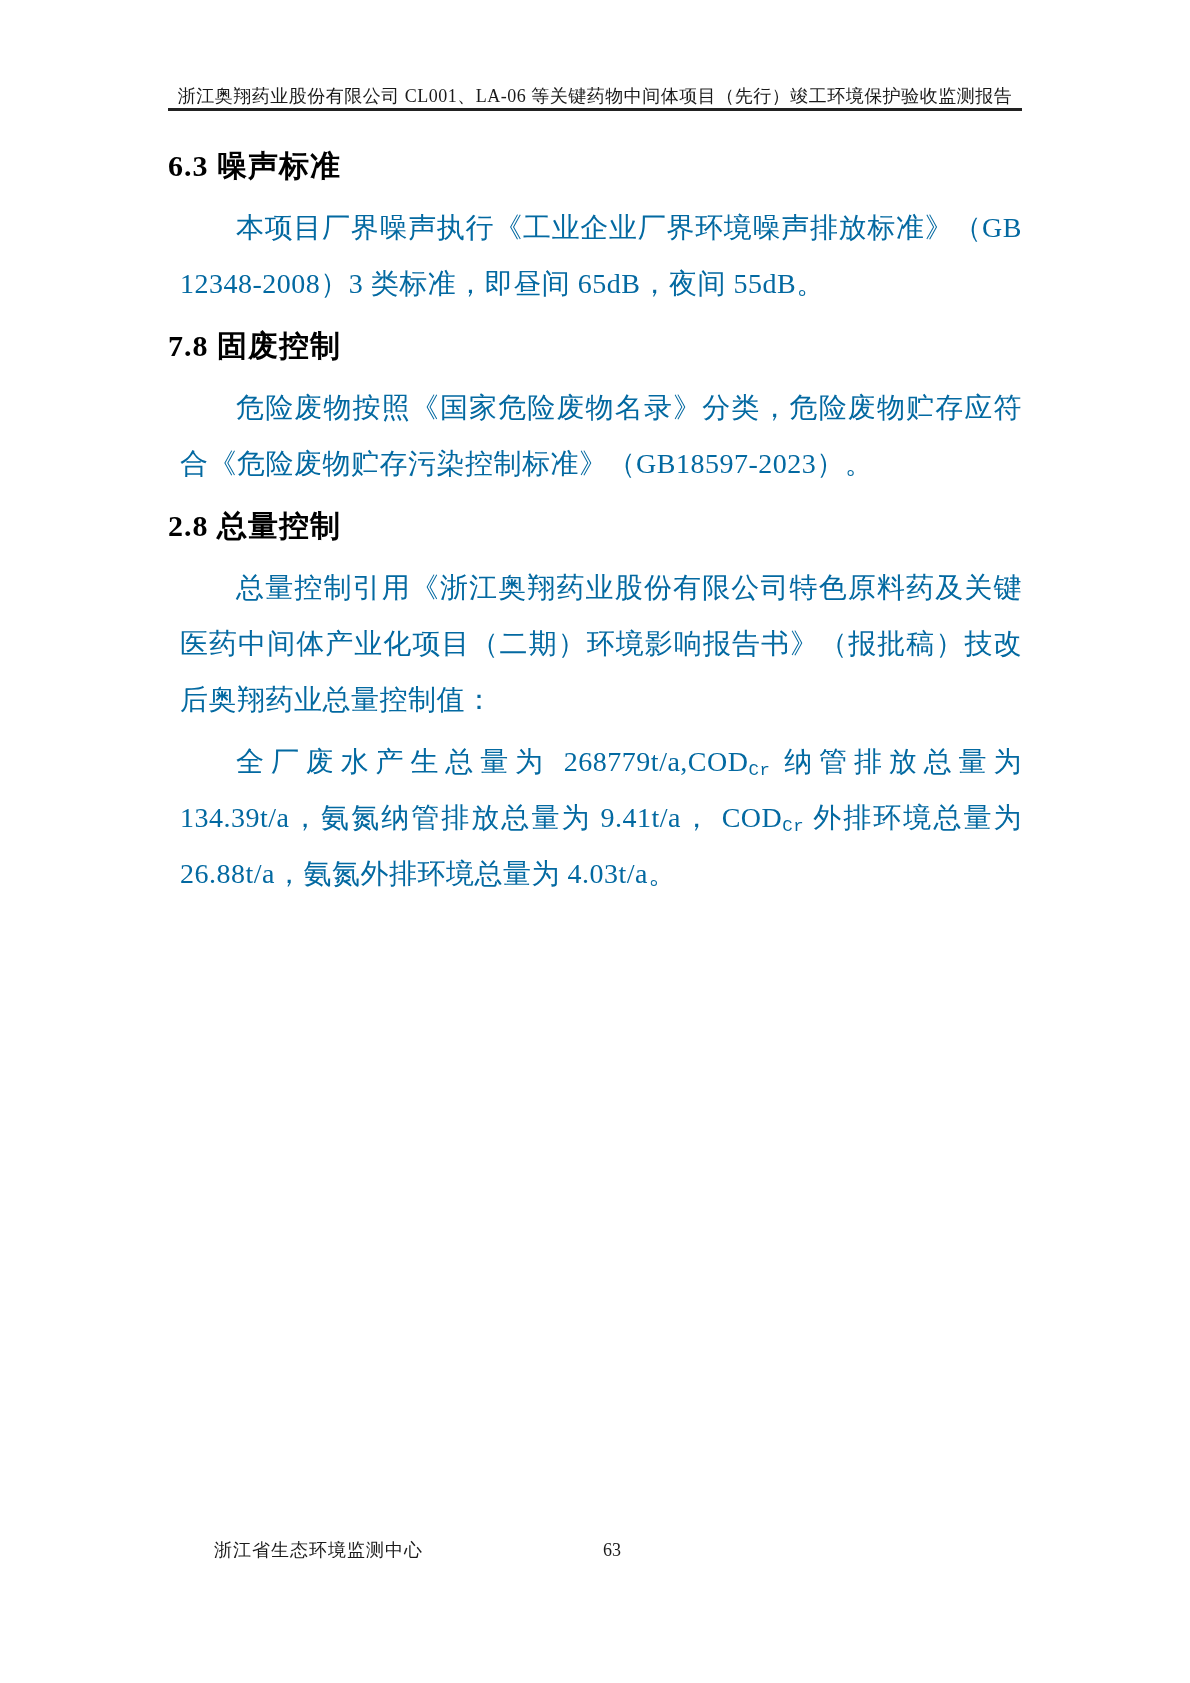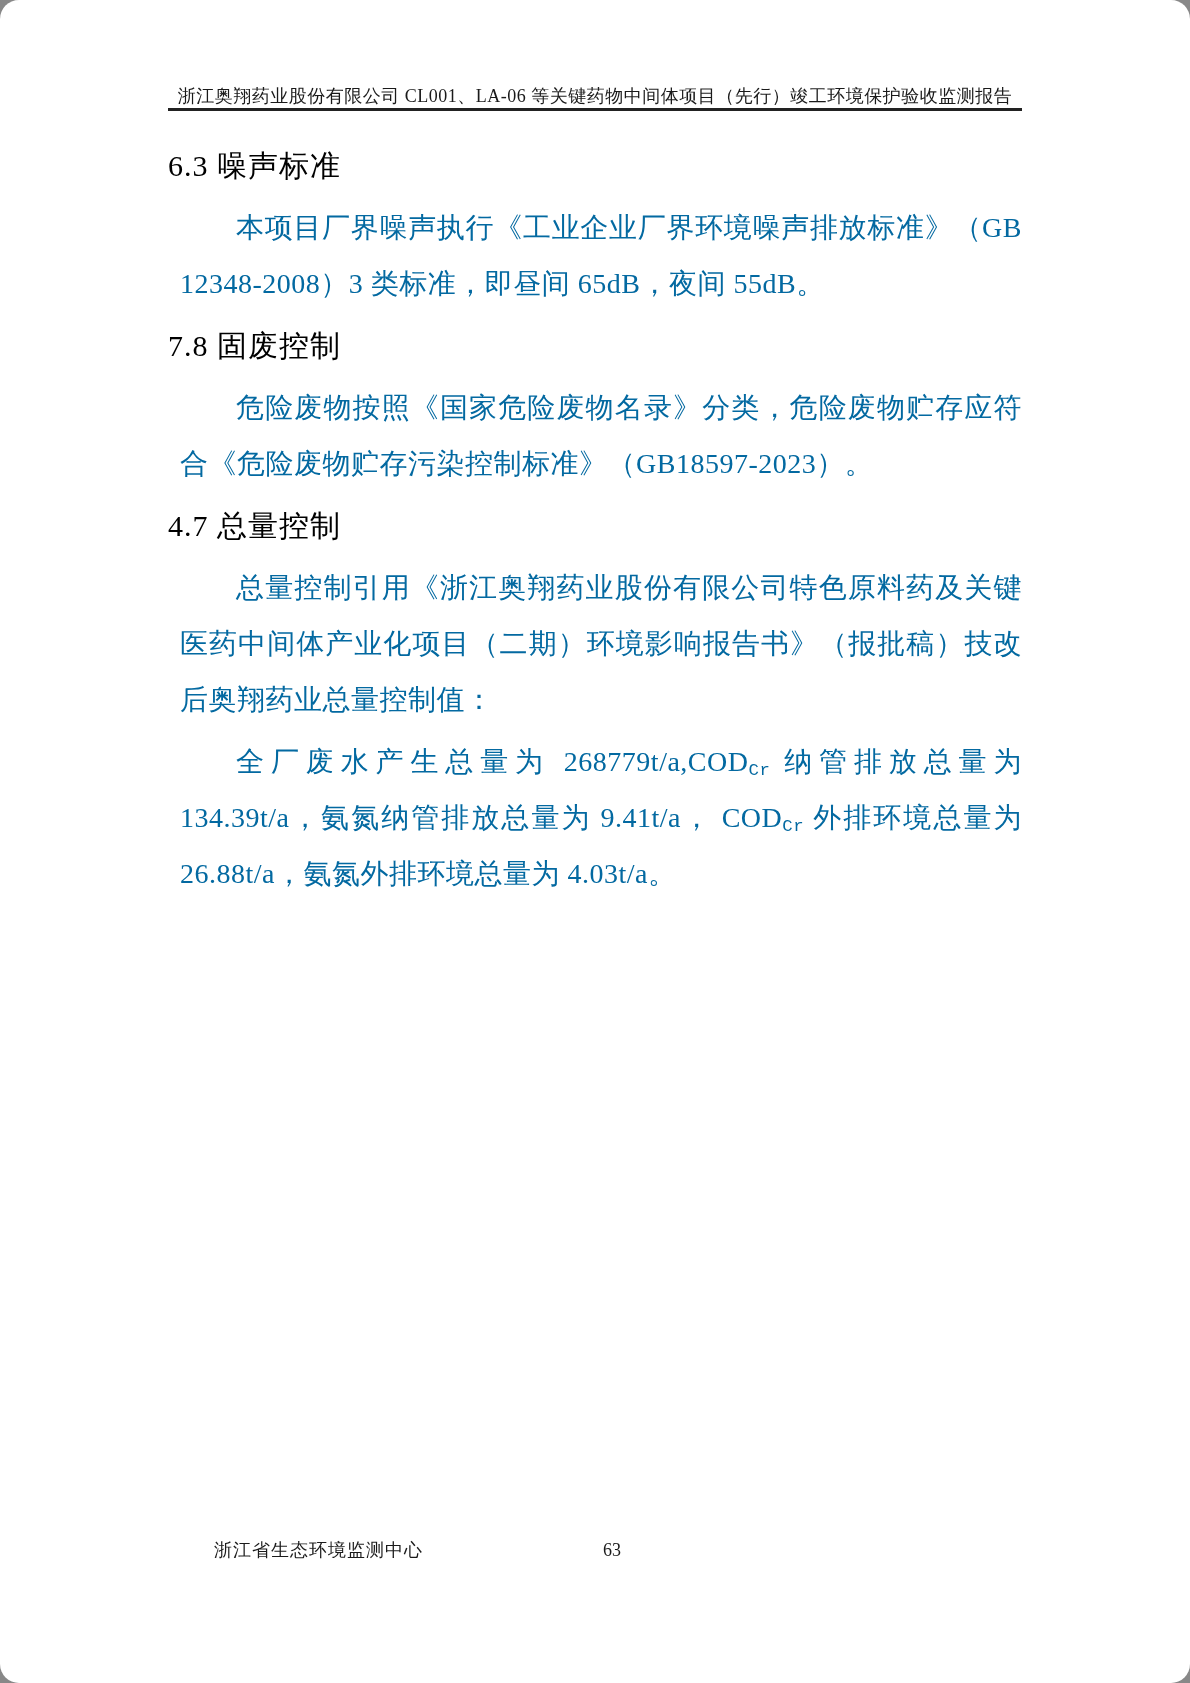--- a/index.html
+++ b/index.html
@@ -4,21 +4,20 @@
 <style>
   html,body { margin:0; padding:0; background:#888; }
   .page {
     position:relative;
     width:1190px; height:1683px;
     margin:0 auto;
     background:#ffffff;
     color:#111111;
     font-family:"Liberation Serif","DejaVu Serif",serif;
     overflow:hidden;
-    border-radius:19px;
   }
   .running-header {
     position:absolute;
     top:84px; left:95px; width:1000px;
     text-align:center;
     font-size:18px;
     letter-spacing:0.5px;
     color:#1a1a1a;
     white-space:nowrap;
   }
@@ -28,21 +27,21 @@
     border:0;
     border-top:3px solid #222222;
     margin:0;
   }
   .content {
     position:absolute;
     top:132px; left:168px; width:854px;
   }
   .heading {
     font-size:30px;
-    font-weight:400;
+    font-weight:700;
     line-height:44px;
     margin:12px 0 12px 0;
     letter-spacing:1px;
     color:#000000;
   }
   .para {
     font-size:28px;
     line-height:56px;
     margin:6px 0 0 12px;
     text-align:justify;
@@ -77,21 +76,21 @@
 
   <div class="running-header">浙江奥翔药业股份有限公司 CL001、LA-06 等关键药物中间体项目（先行）竣工环境保护验收监测报告</div>
 
   <hr class="header-rule">
 
   <div class="content" id="doc-body">
       <h2 class="heading">6.3 噪声标准</h2>
       <p class="para indent"><span>本项目厂界噪声执行《工业企业厂界环境噪声排放标准》（GB 12348-2008）3 类标准，即昼间 65dB，夜间 55dB。</span></p>
       <h2 class="heading">7.8 固废控制</h2>
       <p class="para indent"><span>危险废物按照《国家危险废物名录》分类，危险废物贮存应符合《危险废物贮存污染控制标准》（GB18597-2023）。</span></p>
-      <h2 class="heading">4.7 总量控制</h2>
+      <h2 class="heading">2.8 总量控制</h2>
       <p class="para indent"><span>总量控制引用《浙江奥翔药业股份有限公司特色原料药及关键医药中间体产业化项目（二期）环境影响报告书》（报批稿）技改后奥翔药业总量控制值：</span></p>
       <p class="para indent"><span>全厂废水产生总量为 268779t/a,COD</span><sub>Cr</sub><span> 纳管排放总量为 134.39t/a，氨氮纳管排放总量为 9.41t/a， COD</span><sub>Cr</sub><span> 外排环境总量为 26.88t/a，氨氮外排环境总量为 4.03t/a。</span></p>
     </div>
 
   <div class="page-footer-org">浙江省生态环境监测中心</div>
 
   <div class="page-footer-num">63</div>
 
 </div>
 

